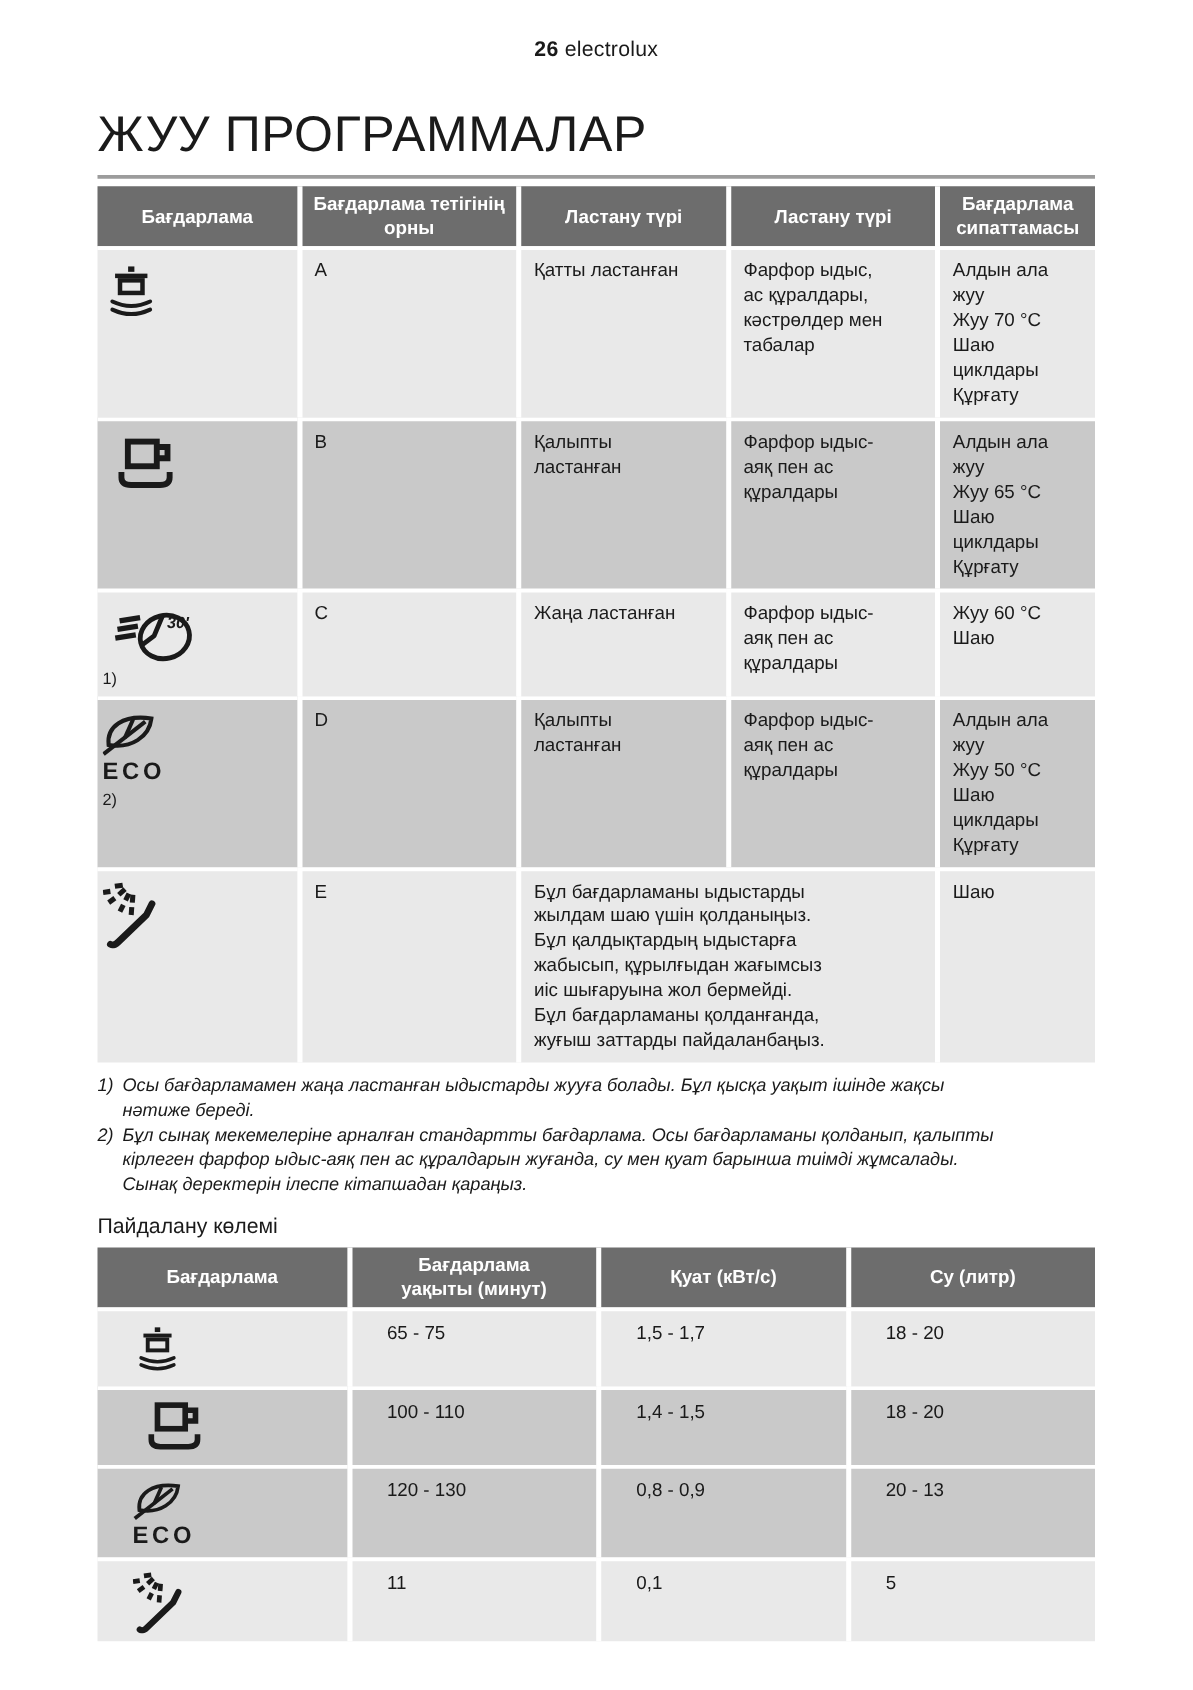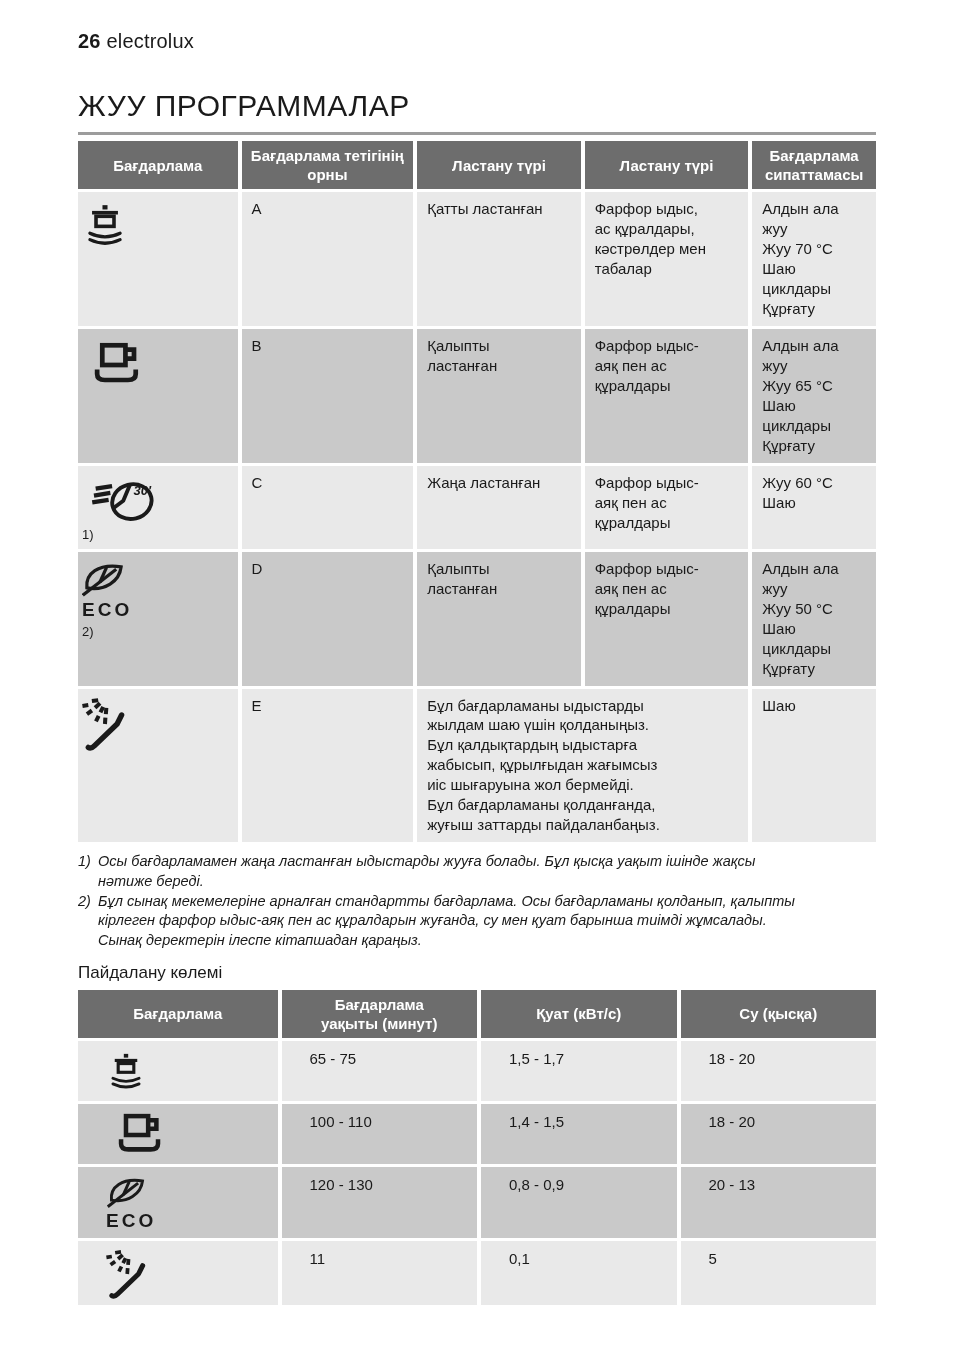--- a/index.html
+++ b/index.html
@@ -6,24 +6,24 @@
   html, body { background: #ffffff; }
   body {
     width: 954px; height: 1352px;
     font-family: "Liberation Sans", sans-serif;
     color: #1a1a1a;
     position: relative;
     overflow: hidden;
   }
   .page { padding: 30px 78px 0 78px; }
 
-  .doc-header { font-size: 20px; letter-spacing: 0.2px; }
+  .doc-header { font-size: 17px; letter-spacing: 0.2px; text-align: center; }
   .doc-header .pagenum { font-weight: bold; }
 
-  .title { font-size: 30px; font-weight: 400; letter-spacing: 0.5px; margin-top: 36px; }
+  .title { font-size: 40px; font-weight: 400; letter-spacing: 0.5px; margin-top: 36px; }
   .title-rule { height: 3px; background: #9c9c9c; margin-top: 9px; }
 
   table { width: 100%; border-collapse: separate; border-spacing: 0; table-layout: fixed; }
   .t1 { margin-top: 6px; }
   th {
     background: #6d6d6d; color: #ffffff;
     font-weight: bold; font-size: 15px; line-height: 1.28;
     text-align: center; vertical-align: middle;
     padding: 5px 4px; height: 48px;
   }
@@ -246,21 +246,21 @@
         <col style="width:25%">
         <col style="width:25%">
         <col style="width:25%">
     </colgroup>
     <thead>
       <tr>
         <th>Бағдарлама</th>
         <th class="pre">Бағдарлама
 уақыты (минут)</th>
         <th>Қуат (кВт/с)</th>
-        <th>Су (қысқа)</th>
+        <th>Су (литр)</th>
       </tr>
     </thead>
     <tbody>
       <tr class="light" style="height:60px">
         <td class="icon-cell">
           <svg class="icon" width="40" height="46">
               <use href="#sym-pot"></use>
             </svg>
         </td>
         <td>65 - 75</td>

